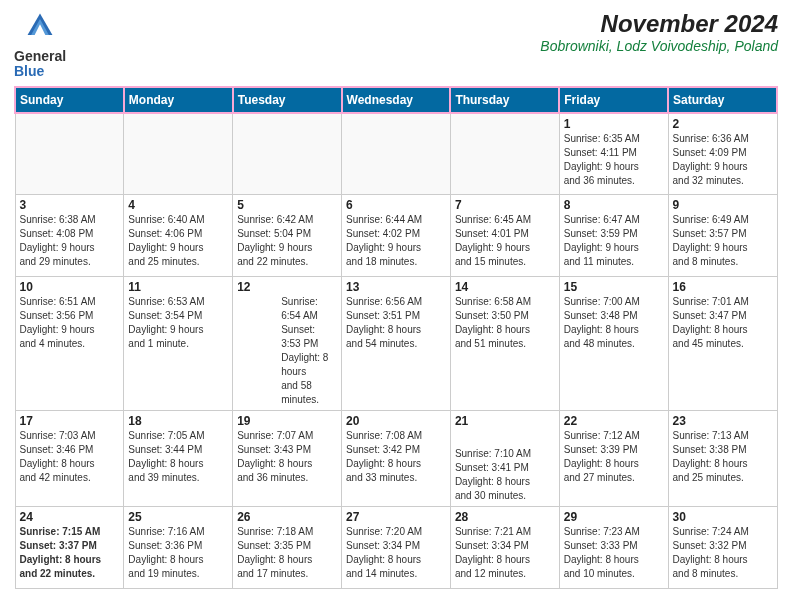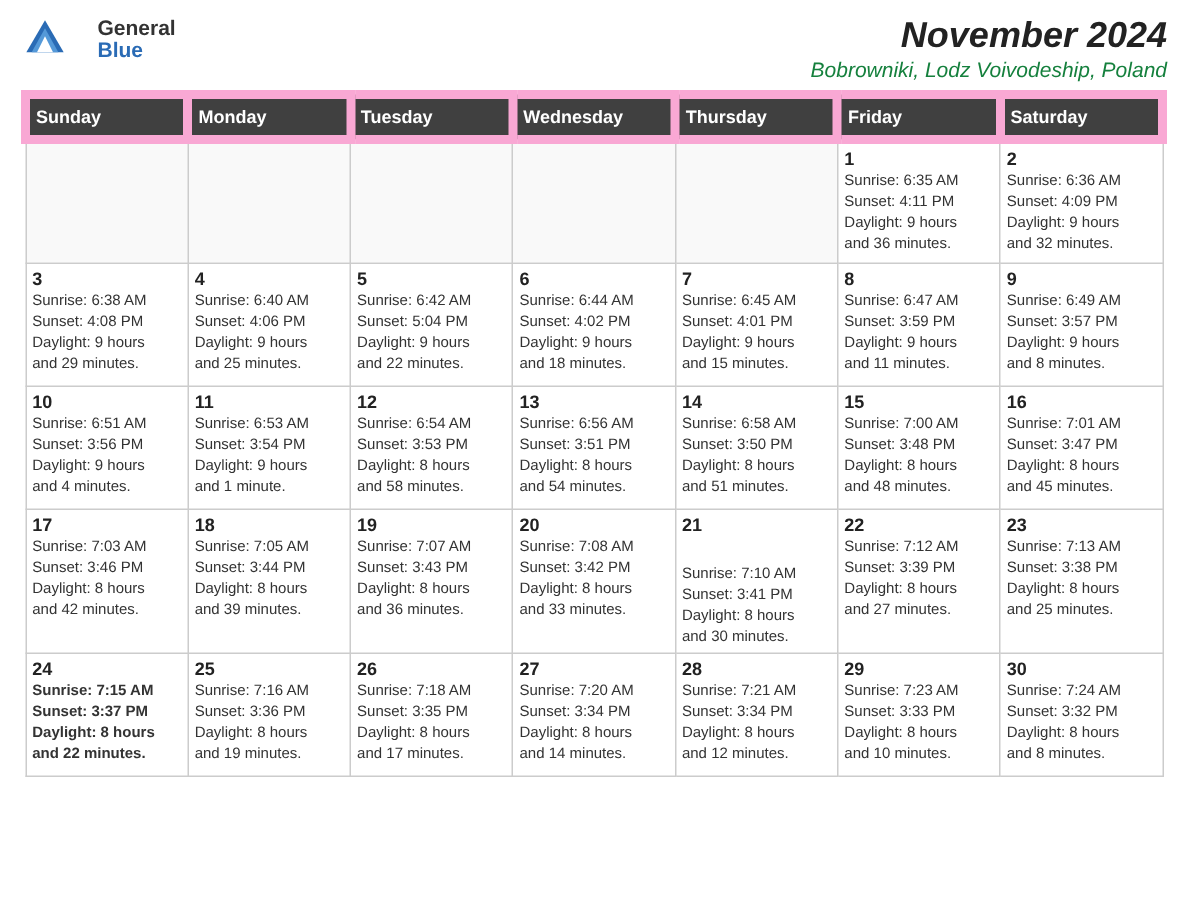--- a/index.html
+++ b/index.html
@@ -18,21 +18,22 @@
     }
     .header {
       display: flex;
       align-items: flex-start;
       justify-content: space-between;
       margin-bottom: 6px;
     }
     .logo {
       display: flex;
       align-items: center;
-      gap: 19px;
+      gap: 7px;
+      flex-direction: column;
     }
     .logo-text {
       display: flex;
       flex-direction: column;
       line-height: 1.1;
     }
     .logo-general {
       font-size: 14px;
       font-weight: bold;
       color: #333;
@@ -59,27 +60,27 @@
       font-size: 14px;
       color: #15803d;
       font-style: italic;
     }
     .calendar {
       width: 100%;
       border-collapse: collapse;
       table-layout: fixed;
     }
     .calendar th {
-      background: #404040;
+      background: #0369a1;
       color: #fff;
       font-size: 12px;
       font-weight: bold;
       padding: 5px 4px;
       text-align: left;
-      border: 6px solid #f9a8d4;
+      border: 2px solid #f9a8d4;
     }
     .calendar td {
       border: 1px solid #ccc;
       vertical-align: top;
       padding: 3px 4px;
       font-size: 10px;
       color: #333;
       height: 82px;
       background: #fff;
     }
@@ -216,21 +217,21 @@
           </td>
           <td>
             <span class="day-num">11</span>
             <div class="day-info" style="white-space: pre-line;">Sunrise: 6:53 AM
 Sunset: 3:54 PM
 Daylight: 9 hours
 and 1 minute.</div>
           </td>
           <td>
             <span class="day-num">12</span>
-            <div class="day-info" style="white-space: pre-line;">Sunrise: 6:54 AM
+            <div class="day-info" style="white-space: pre-line; margin-left: 44px;">Sunrise: 6:54 AM
 Sunset: 3:53 PM
 Daylight: 8 hours
 and 58 minutes.</div>
           </td>
           <td>
             <span class="day-num">13</span>
             <div class="day-info" style="white-space: pre-line;">Sunrise: 6:56 AM
 Sunset: 3:51 PM
 Daylight: 8 hours
 and 54 minutes.</div>

